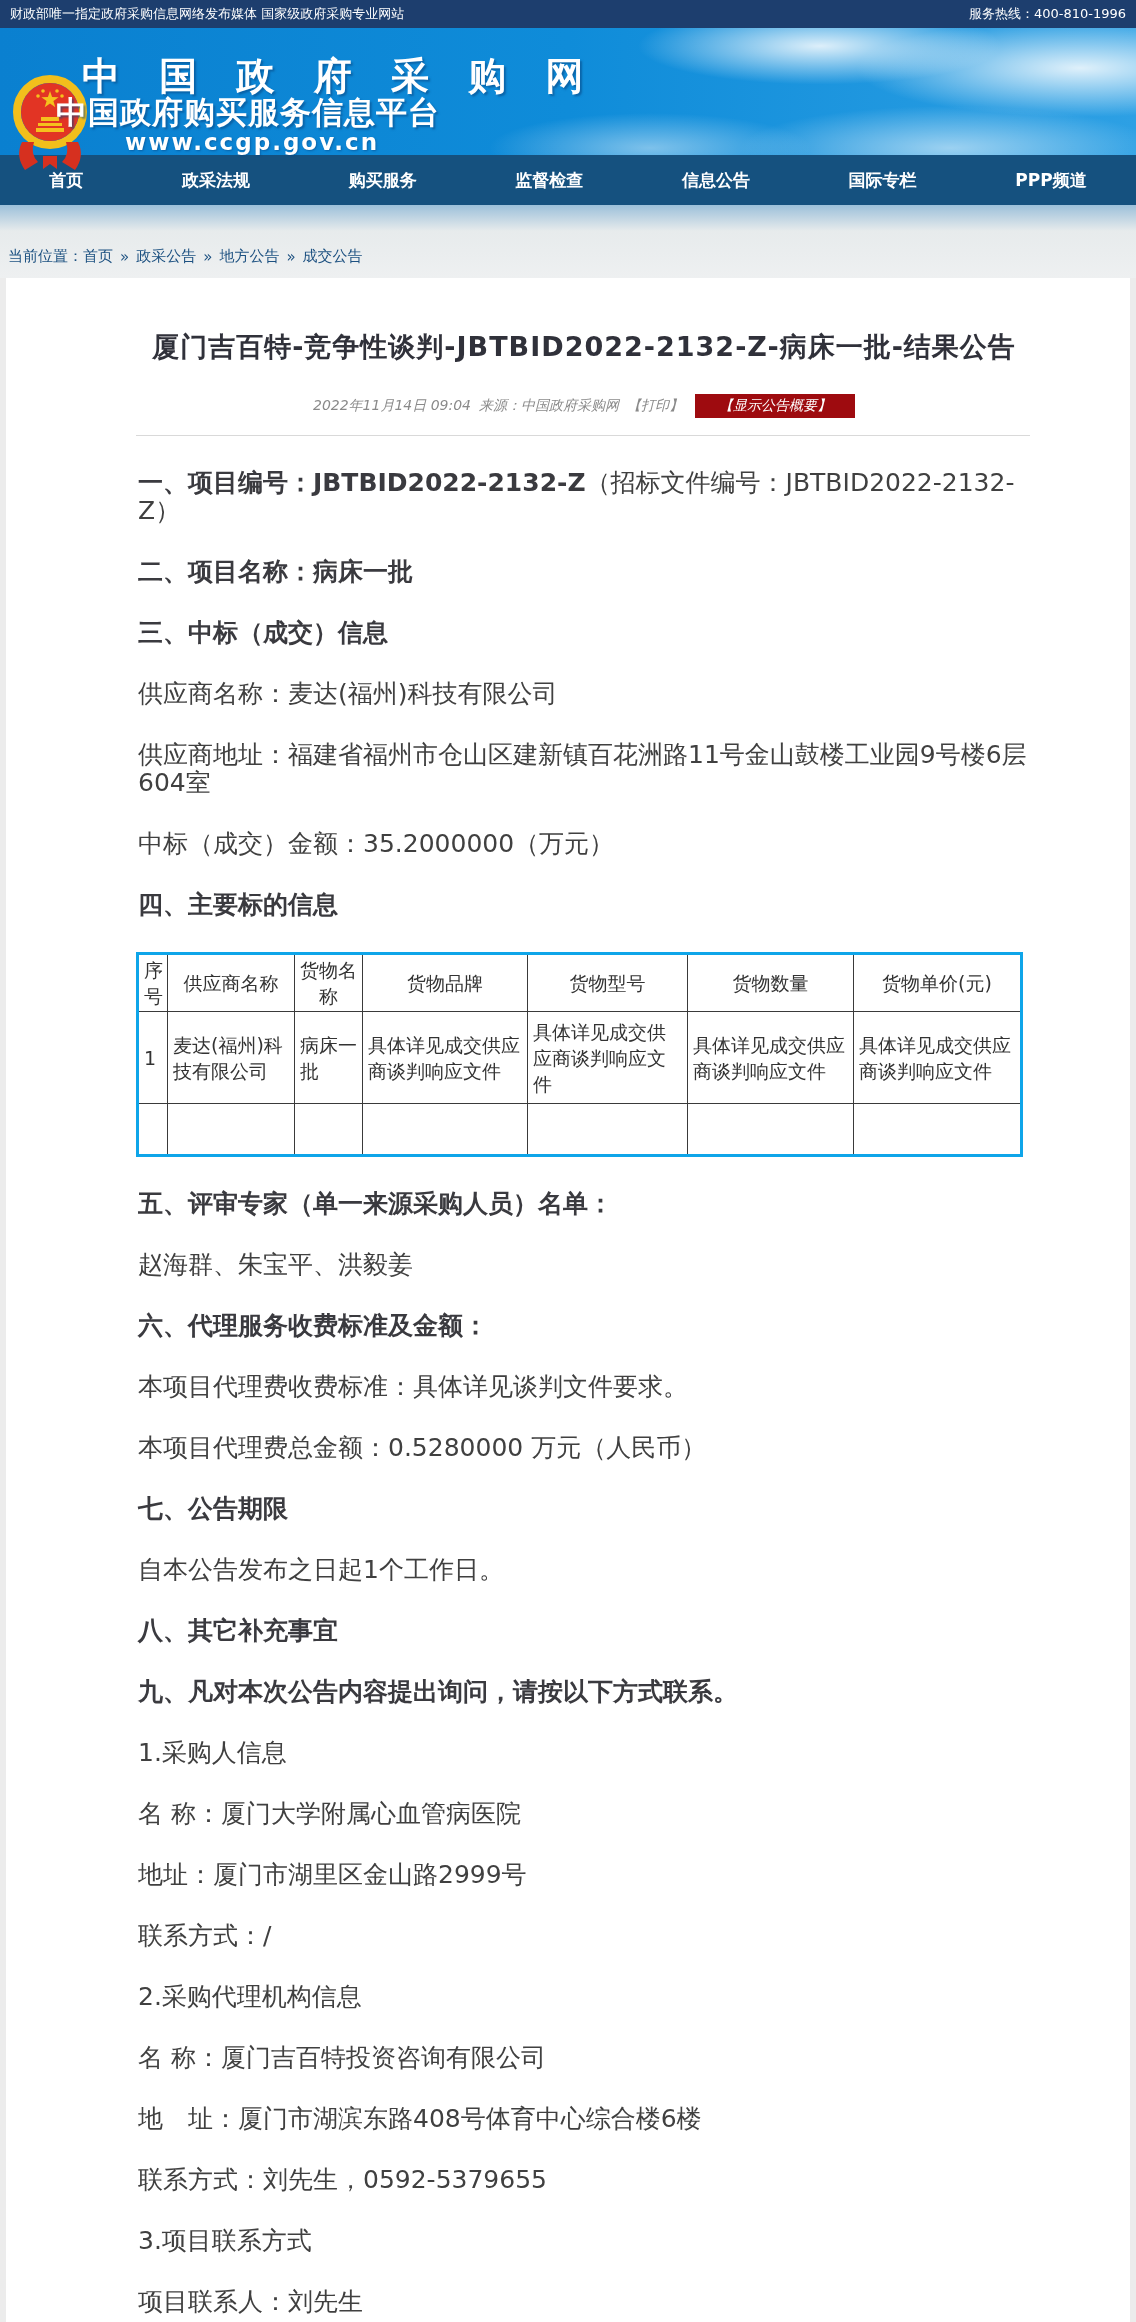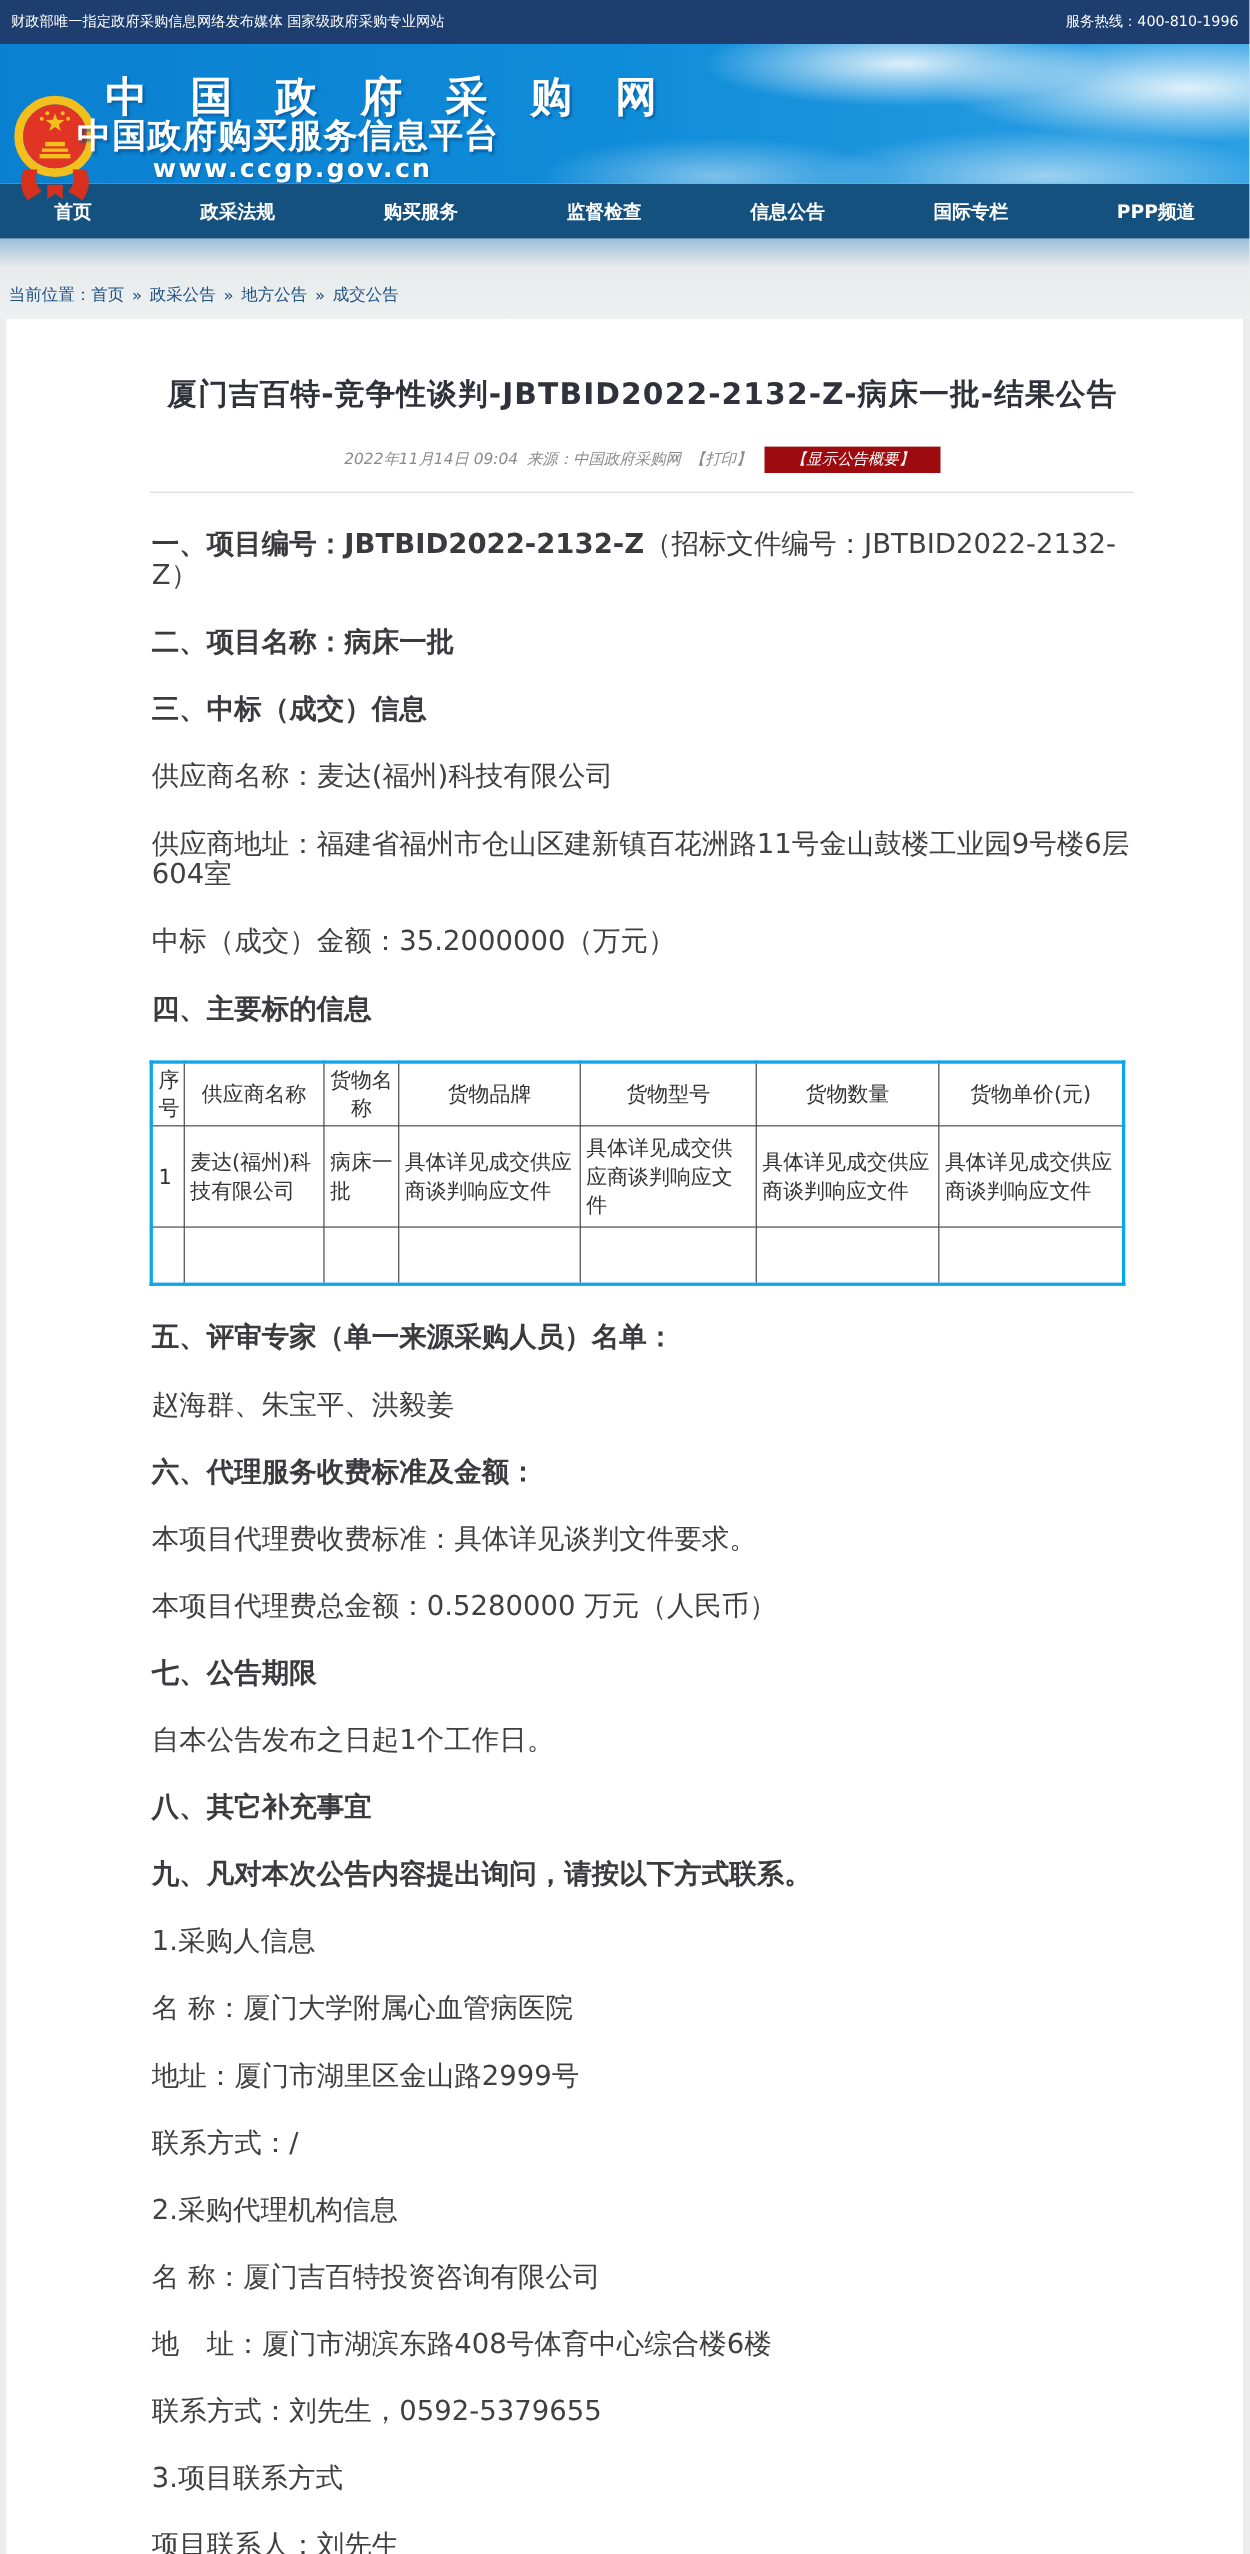--- a/index.html
+++ b/index.html
@@ -6,38 +6,38 @@
   html,body { margin:0; padding:0; }
   body {
     width:1136px;
     font-family:"DejaVu Sans","Liberation Sans",sans-serif;
     background:#ececec;
   }
   .page { width:1136px; height:2322px; position:relative; overflow:hidden; background:#ececec; }
 
   
   .topbar {
-    height:40px; background:#1d3e6e; color:#ffffff; font-size:13px;
+    height:28px; background:#1d3e6e; color:#ffffff; font-size:13px;
     display:flex; justify-content:space-between; align-items:center;
     padding:0 10px;
     gap:24px;
   }
 
   
   .banner {
     height:127px; position:relative;
     background:
       radial-gradient(260px 55px at 820px 18px,  rgba(255,255,255,.85), rgba(255,255,255,0) 70%),
       radial-gradient(320px 70px at 1080px 40px, rgba(255,255,255,.85), rgba(255,255,255,0) 70%),
       radial-gradient(230px 50px at 650px 120px, rgba(255,255,255,.45), rgba(255,255,255,0) 70%),
       radial-gradient(300px 60px at 950px 120px, rgba(255,255,255,.55), rgba(255,255,255,0) 70%),
       linear-gradient(90deg,#0a80d0 0%, #0f8cd9 50%, #2da0e4 100%);
   }
   .emblem { position:absolute; left:10px; top:42px; width:80px; height:104px; }
-  .brand { position:absolute; left:70px; top:28px; color:#fff; }
+  .brand { position:absolute; left:56px; top:28px; color:#fff; }
   .brand-line1 {
     font-size:38px; line-height:40px; font-weight:bold; letter-spacing:13px;
     margin-left:26px; white-space:nowrap;
     text-shadow:2px 2px 2px rgba(8,70,130,.55);
   }
   .brand-line2 {
     font-size:31px; line-height:33px; font-weight:bold; letter-spacing:1px;
     white-space:nowrap; text-shadow:2px 2px 2px rgba(8,70,130,.55);
   }
   .brand-url {

